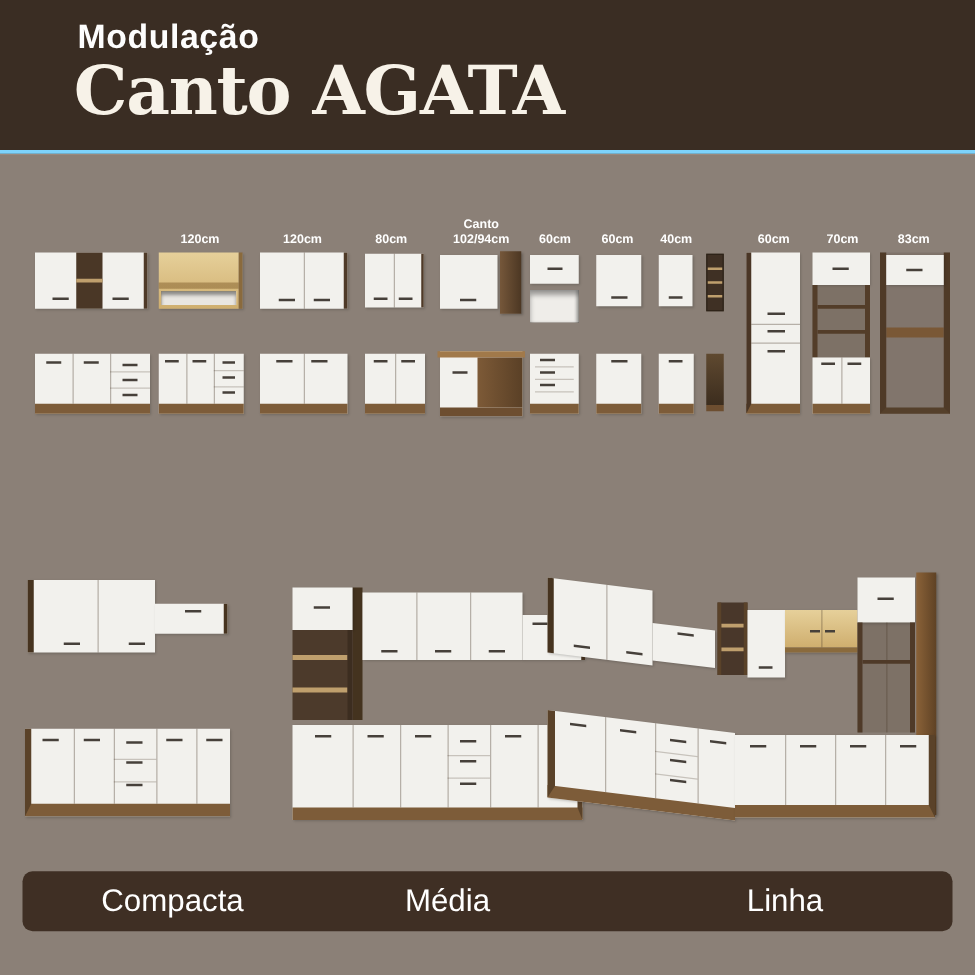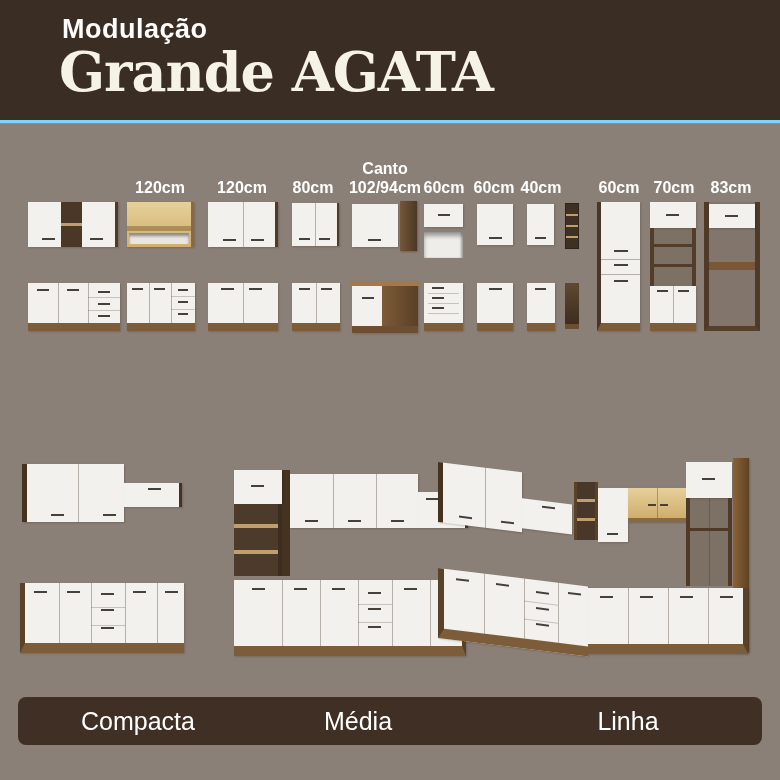--- a/index.html
+++ b/index.html
@@ -11,41 +11,41 @@
     --s:linear-gradient(rgba(70,54,38,.35),rgba(70,54,38,.35));
     --d:linear-gradient(rgba(70,54,38,.25),rgba(70,54,38,.25));
     --w:linear-gradient(#bf9f6d,#bf9f6d);
     --f:linear-gradient(#4f3a28,#4f3a28);
   }
   .hdr{position:absolute;top:0;left:0;width:780px;height:123px;background:#3a2d23;border-bottom:3px solid #7dd3fc;box-shadow:0 1px 0 #9b8a7e}
   .sub{position:absolute;left:62px;top:14px;font-size:27px;font-weight:600;color:#fdfdfd;letter-spacing:.5px}
   .ttl{position:absolute;left:59px;top:40px;font-size:54px;font-weight:bold;color:#f7f2e8;font-family:"DejaVu Serif",serif;letter-spacing:-1px}
   .modules{position:absolute;top:123px;left:0;width:780px;height:267px}
   .mlabel{position:absolute;top:38px;height:36px;display:flex;align-items:flex-end;justify-content:center;
-    text-align:center;color:#fff;font-weight:bold;font-size:16px;line-height:1.15}
+    text-align:center;color:#fff;font-weight:bold;font-size:10px;line-height:1.15}
   .cab{position:absolute;background-color:#f2f1ed;background-repeat:no-repeat;box-shadow:1px 1px 2px rgba(0,0,0,.18)}
   .abs{position:absolute}
   .pl8{border-bottom:8px solid #7d5c39}
   .pl7{border-bottom:7px solid #6d4e30}
   .pl10{border-bottom:10px solid #7d5c39}
   .banner{position:absolute;left:36px;top:389px;width:708px;height:49px;background:#3e2e23;border-radius:8px;
     display:flex;align-items:center;justify-content:center;color:#fff;font-size:22px;letter-spacing:.2px}
   .kitchens{position:absolute;top:438px;left:0;width:780px;height:259px}
   .kset{position:absolute}
   .bar{position:absolute;left:18px;top:697px;width:744px;height:48px;background:#3f2f24;border-radius:8px}
   .bar span{position:absolute;top:0;height:48px;display:flex;align-items:center;justify-content:center;color:#fff;font-size:25px}
 </style>
 </head>
 <body>
 
 <div class="page">
 
   <div class="hdr">
     <div class="sub">Modulação</div>
-    <div class="ttl">Grande AGATA</div>
+    <div class="ttl">Canto AGATA</div>
   </div>
 
   <div class="modules">
 
     <div class="mlabel" style="left:120px;width:80px">120cm</div>
     <div class="mlabel" style="left:202px;width:80px">120cm</div>
     <div class="mlabel" style="left:273px;width:80px">80cm</div>
     <div class="mlabel" style="left:353px;width:64px">Canto 102/94cm</div>
     <div class="mlabel" style="left:404px;width:80px">60cm</div>
     <div class="mlabel" style="left:454px;width:80px">60cm</div>

